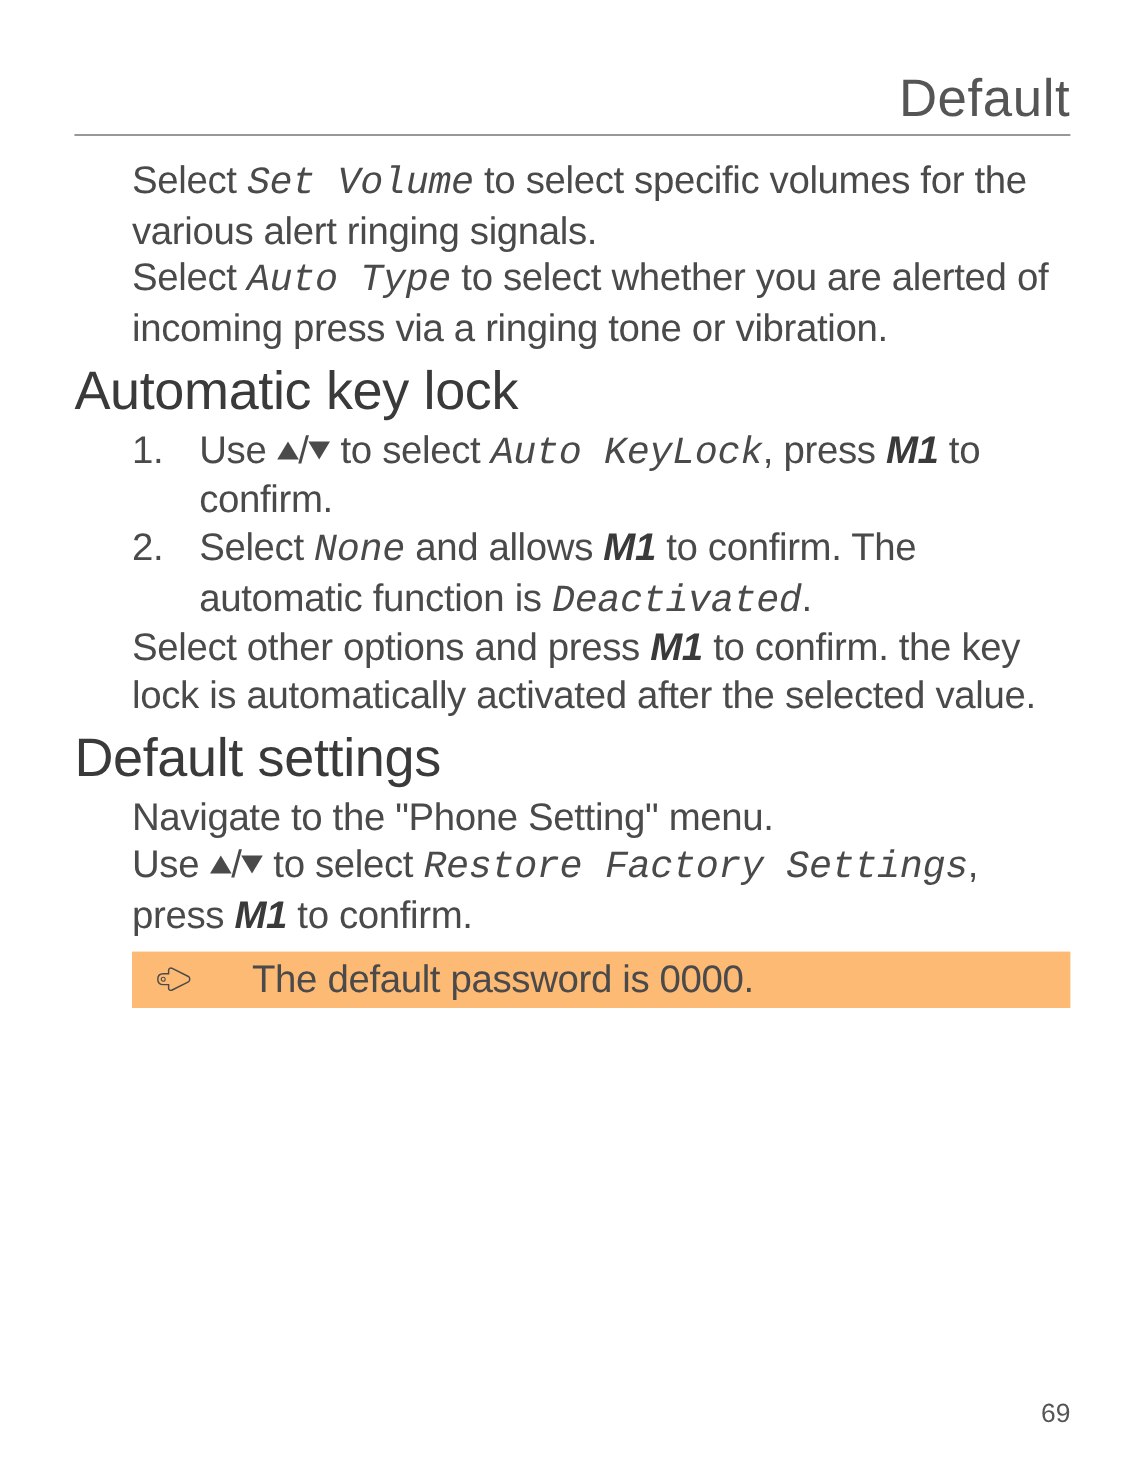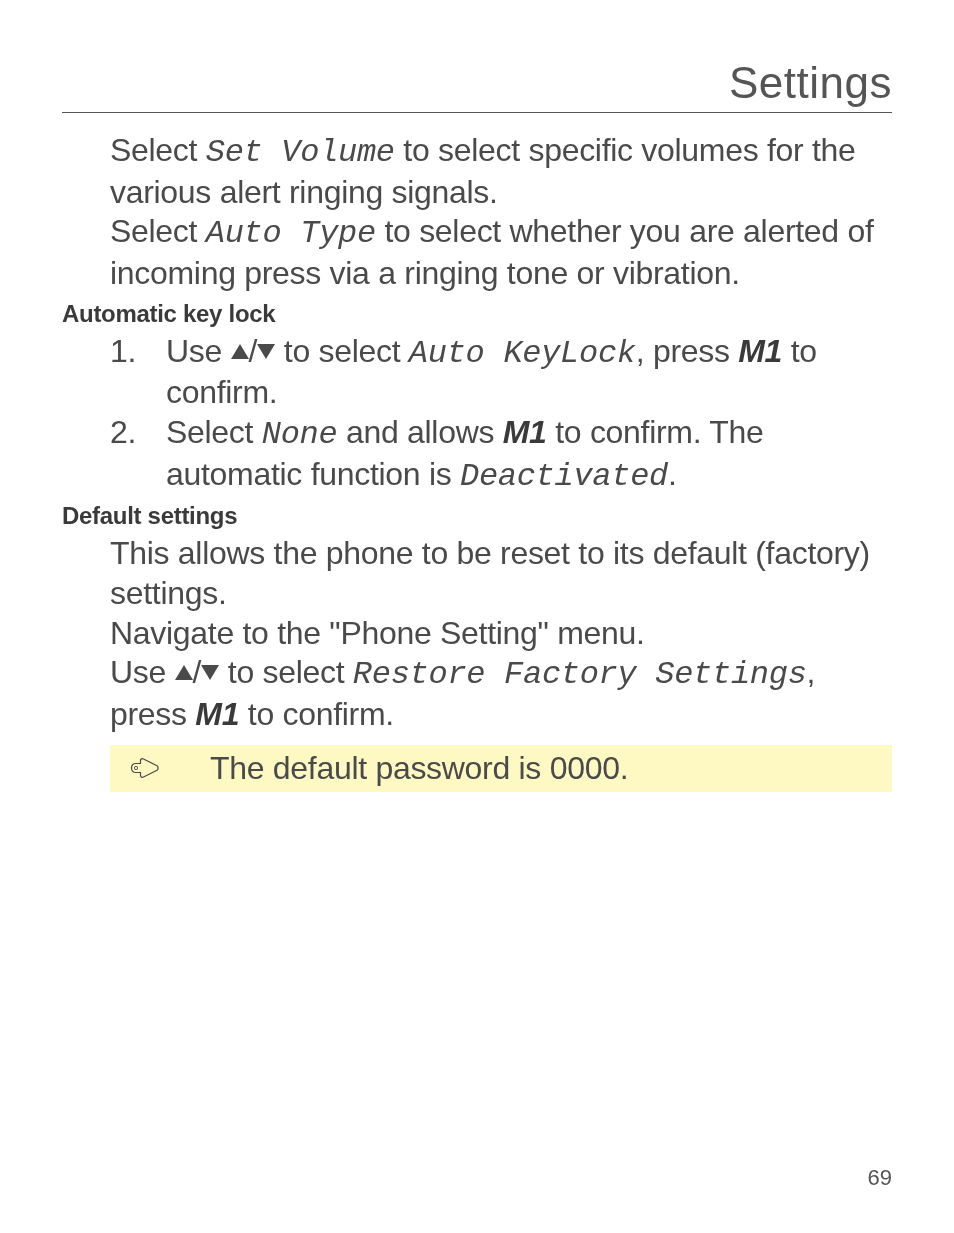--- a/index.html
+++ b/index.html
@@ -32,22 +32,22 @@
   .body-block {
     padding-left: 48px;
     font-size: 32px;
     line-height: 1.24;
     color: #4a4a4a;
     font-weight: 300;
     letter-spacing: -0.3px;
     font-stretch: condensed;
   }
   .section-heading {
-    font-size: 24px;
-    font-weight: 700;
+    font-size: 45px;
+    font-weight: 400;
     color: #3a3a3a;
     margin-top: 6px;
     margin-bottom: 4px;
     letter-spacing: -0.3px;
     font-stretch: condensed;
   }
   .italic {
     font-style: italic;
     font-family: Liberation Mono, monospace;
   }
@@ -81,21 +81,21 @@
     border-left: 9px solid transparent;
     border-right: 9px solid transparent;
     border-bottom: 15px solid #4a4a4a;
   }
   .down-arrow {
     border-left: 9px solid transparent;
     border-right: 9px solid transparent;
     border-top: 15px solid #4a4a4a;
   }
   .note-box {
-    background: #fef9c3;
+    background: #fdba74;
     display: flex;
     align-items: center;
     padding: 4px 8px 4px 20px;
     margin-top: 10px;
     margin-left: 0;
   }
   .note-icon {
     margin-right: 50px;
   }
   .note-icon svg {
@@ -113,47 +113,47 @@
     bottom: 42px;
     right: 62px;
     font-size: 22px;
     color: #555555;
   }
 </style>
 </head>
 <body>
 
 <div class="header">
-  <div class="header-title">Settings</div>
+  <div class="header-title">Default</div>
 </div>
 
 <div class="body-block">
   <p><span>Select </span><span class="italic">Set Volume</span><span> to select specific volumes for the various alert ringing signals.</span></p>
   <p><span>Select </span><span class="italic">Auto Type</span><span> to select whether you are alerted of incoming press via a ringing tone or vibration.</span></p>
 </div>
 
 <h2 class="section-heading">Automatic key lock</h2>
 
 <div class="body-block">
   <div class="list">
     <div class="list-item">
       <div class="list-num">1.</div>
       <div class="list-text"><span>Use </span><span class="up-arrow"></span>/<span class="down-arrow"></span><span> to select </span><span class="italic">Auto KeyLock</span><span>, press </span><span class="bold">M1</span><span> to confirm.</span></div>
     </div>
     <div class="list-item">
       <div class="list-num">2.</div>
       <div class="list-text"><span>Select </span><span class="italic">None</span><span> and allows </span><span class="bold">M1</span><span> to confirm. The automatic function is </span><span class="italic">Deactivated</span><span>.</span></div>
     </div>
   </div>
+  <p><span>Select other options and press </span><span class="bold">M1</span><span> to confirm. the key lock is automatically activated after the selected value.</span></p>
 </div>
 
 <h2 class="section-heading">Default settings</h2>
 
 <div class="body-block">
-  <p>This allows the phone to be reset to its default (factory) settings.</p>
   <p>Navigate to the "Phone Setting" menu.</p>
   <p><span>Use </span><span class="up-arrow"></span>/<span class="down-arrow"></span><span> to select </span><span class="italic">Restore Factory Settings</span><span>, press </span><span class="bold">M1</span><span> to confirm.</span></p>
 
   <div class="note-box">
     <div class="note-icon">
       <svg viewBox="0 0 40 28">
         <path d="M 2 14 C 2 10 4 8 8 8 L 14 8 L 14 4 C 14 2 16 1 18 2 L 36 11 C 38 12 38 16 36 17 L 18 26 C 16 27 14 26 14 24 L 14 20 L 8 20 C 4 20 2 18 2 14 Z" fill="none" stroke="#4a4a4a" stroke-width="1.6"></path>
         <circle cx="8" cy="14" r="2.2" fill="none" stroke="#4a4a4a" stroke-width="1.2"></circle>
       </svg>
     </div>

